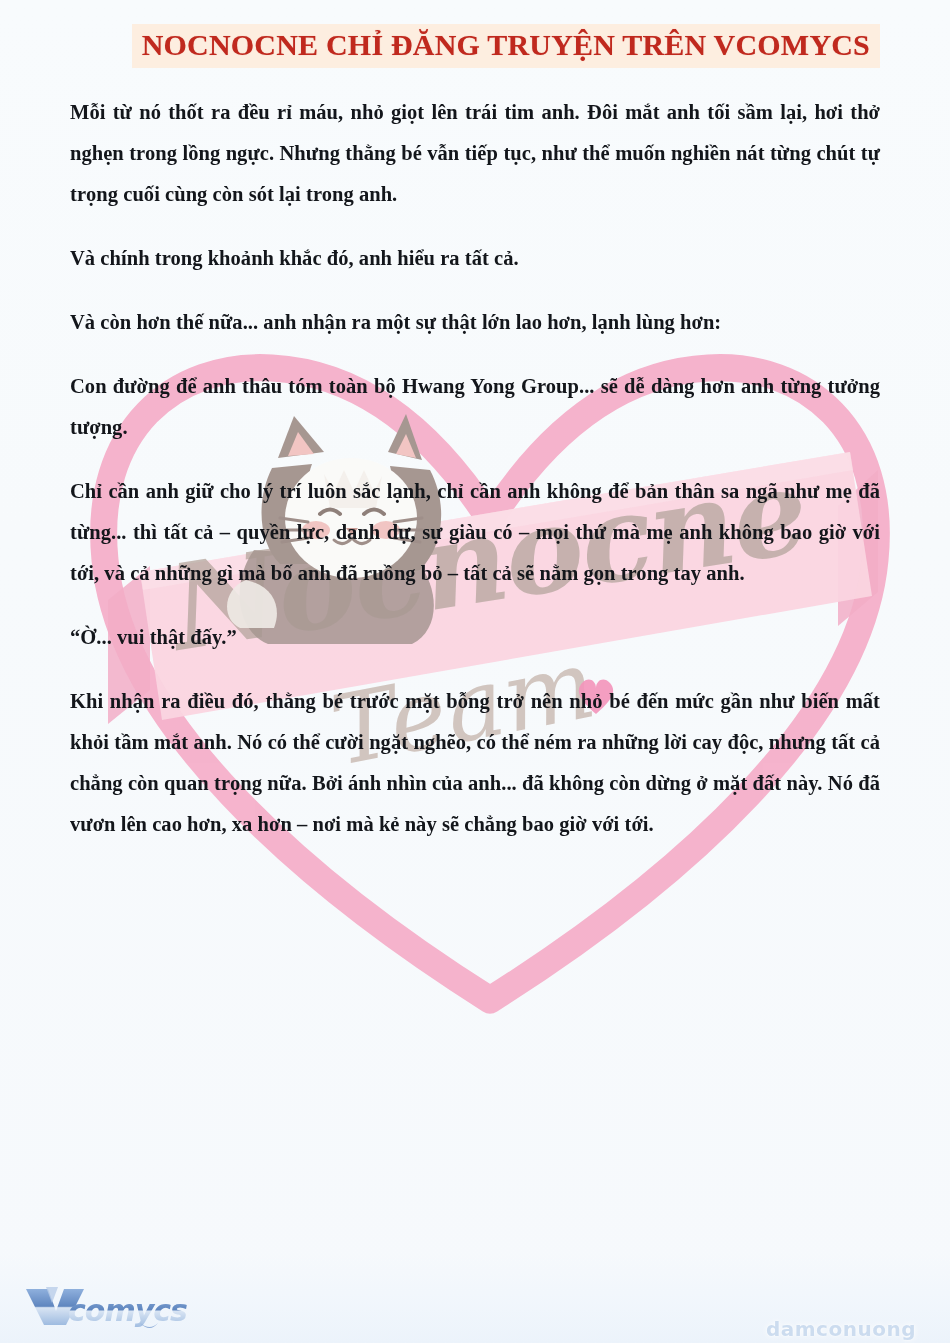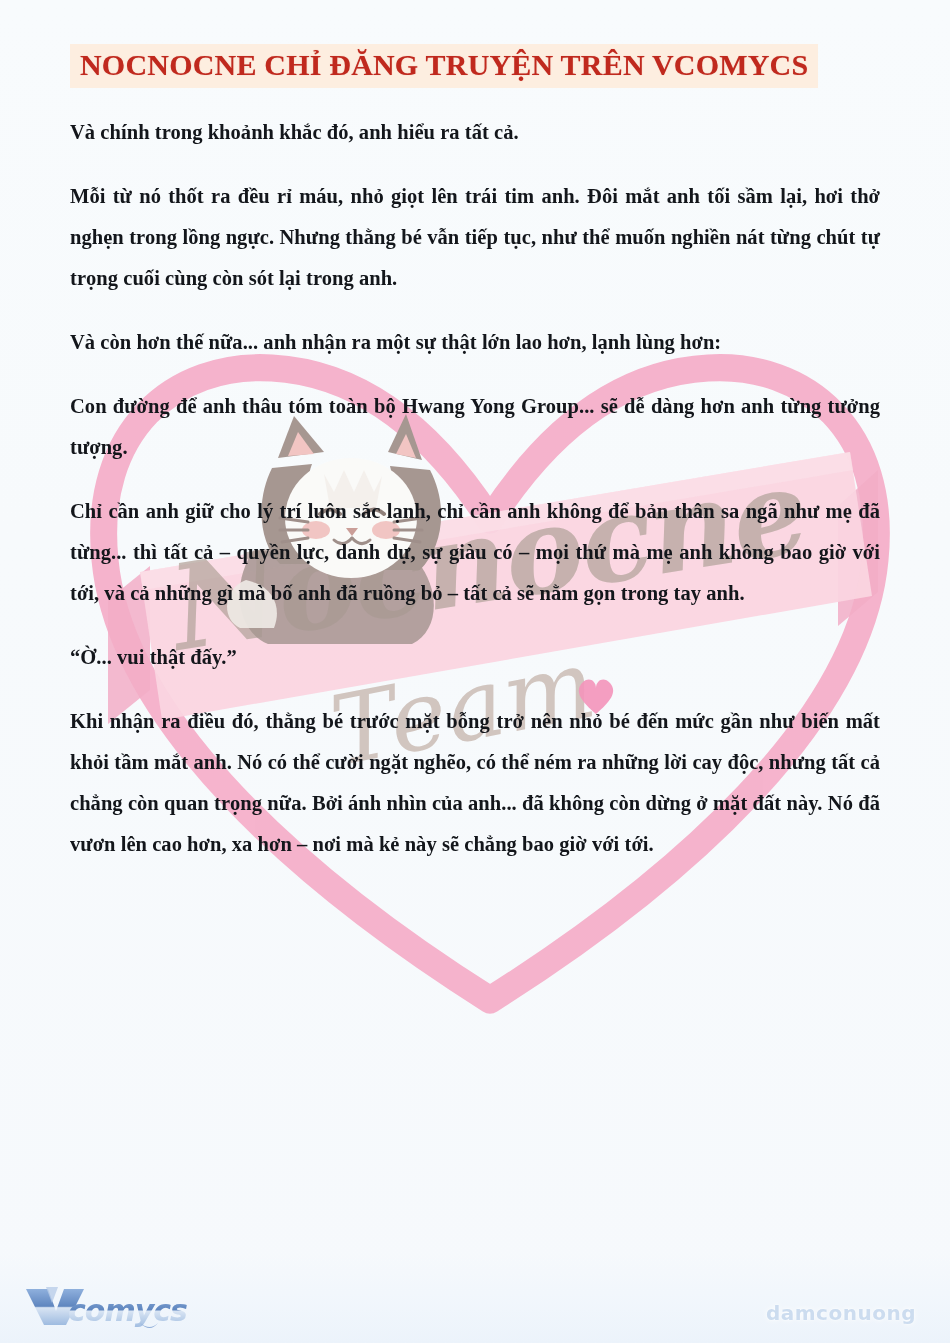--- a/index.html
+++ b/index.html
@@ -47,40 +47,40 @@
     position:absolute; left:0; bottom:0; width:100%; height:90px;
     background: linear-gradient(180deg, rgba(247,250,252,0) 0%, rgba(240,246,252,0.85) 55%, rgba(236,243,251,1) 100%);
   }
   #vcomycs-logo {
     position: absolute;
     left: 22px; bottom: 10px;
     z-index: 4;
   }
   #damconuong {
     position: absolute;
-    right: 34px; bottom: 18px;
+    right: 34px; bottom: 2px;
     font-family: "DejaVu Sans", sans-serif;
     font-size: 20px;
     font-weight: 700;
     letter-spacing: 0.5px;
     color: #ccdcef;
     text-shadow: 0 0 6px rgba(255,255,255,0.95), 0 0 2px rgba(255,255,255,0.9);
     z-index: 4;
   }
 
   
   #content {
     position: relative;
     z-index: 2;
     padding: 0 70px;
   }
 
   #title-wrap {
-    text-align: left;
-    padding-top: 44px;
+    text-align: right;
+    padding-top: 24px;
     padding-bottom: 6px;
   }
   #title {
     display: inline-block;
     font-family: "Liberation Serif", "DejaVu Serif", serif;
     font-weight: 700;
     font-size: 30px;
     line-height: 1.25;
     letter-spacing: 0.2px;
     color: #c0291e;
@@ -200,22 +200,22 @@
     </svg>
   </div>
 
   <div id="content">
 
     <div id="title-wrap">
       <span id="title">NOCNOCNE CHỈ ĐĂNG TRUYỆN TRÊN VCOMYCS</span>
     </div>
 
     <div id="body-copy">
+      <p class="para">Mỗi từ nó thốt ra đều rỉ máu, nhỏ giọt lên trái tim anh. Đôi mắt anh tối sầm lại, hơi thở nghẹn trong lồng ngực. Nhưng thằng bé vẫn tiếp tục, như thể muốn nghiền nát từng chút tự trọng cuối cùng còn sót lại trong anh.</p>
       <p class="para">Và chính trong khoảnh khắc đó, anh hiểu ra tất cả.</p>
-      <p class="para">Mỗi từ nó thốt ra đều rỉ máu, nhỏ giọt lên trái tim anh. Đôi mắt anh tối sầm lại, hơi thở nghẹn trong lồng ngực. Nhưng thằng bé vẫn tiếp tục, như thể muốn nghiền nát từng chút tự trọng cuối cùng còn sót lại trong anh.</p>
       <p class="para">Và còn hơn thế nữa... anh nhận ra một sự thật lớn lao hơn, lạnh lùng hơn:</p>
       <p class="para">Con đường để anh thâu tóm toàn bộ Hwang Yong Group... sẽ dễ dàng hơn anh từng tưởng tượng.</p>
       <p class="para">Chỉ cần anh giữ cho lý trí luôn sắc lạnh, chỉ cần anh không để bản thân sa ngã như mẹ đã từng... thì tất cả – quyền lực, danh dự, sự giàu có – mọi thứ mà mẹ anh không bao giờ với tới, và cả những gì mà bố anh đã ruồng bỏ – tất cả sẽ nằm gọn trong tay anh.</p>
       <p class="para">“Ờ... vui thật đấy.”</p>
       <p class="para">Khi nhận ra điều đó, thằng bé trước mặt bỗng trở nên nhỏ bé đến mức gần như biến mất khỏi tầm mắt anh. Nó có thể cười ngặt nghẽo, có thể ném ra những lời cay độc, nhưng tất cả chẳng còn quan trọng nữa. Bởi ánh nhìn của anh... đã không còn dừng ở mặt đất này. Nó đã vươn lên cao hơn, xa hơn – nơi mà kẻ này sẽ chẳng bao giờ với tới.</p>
     </div>
 
   </div>
 
   <div id="footer-band">

